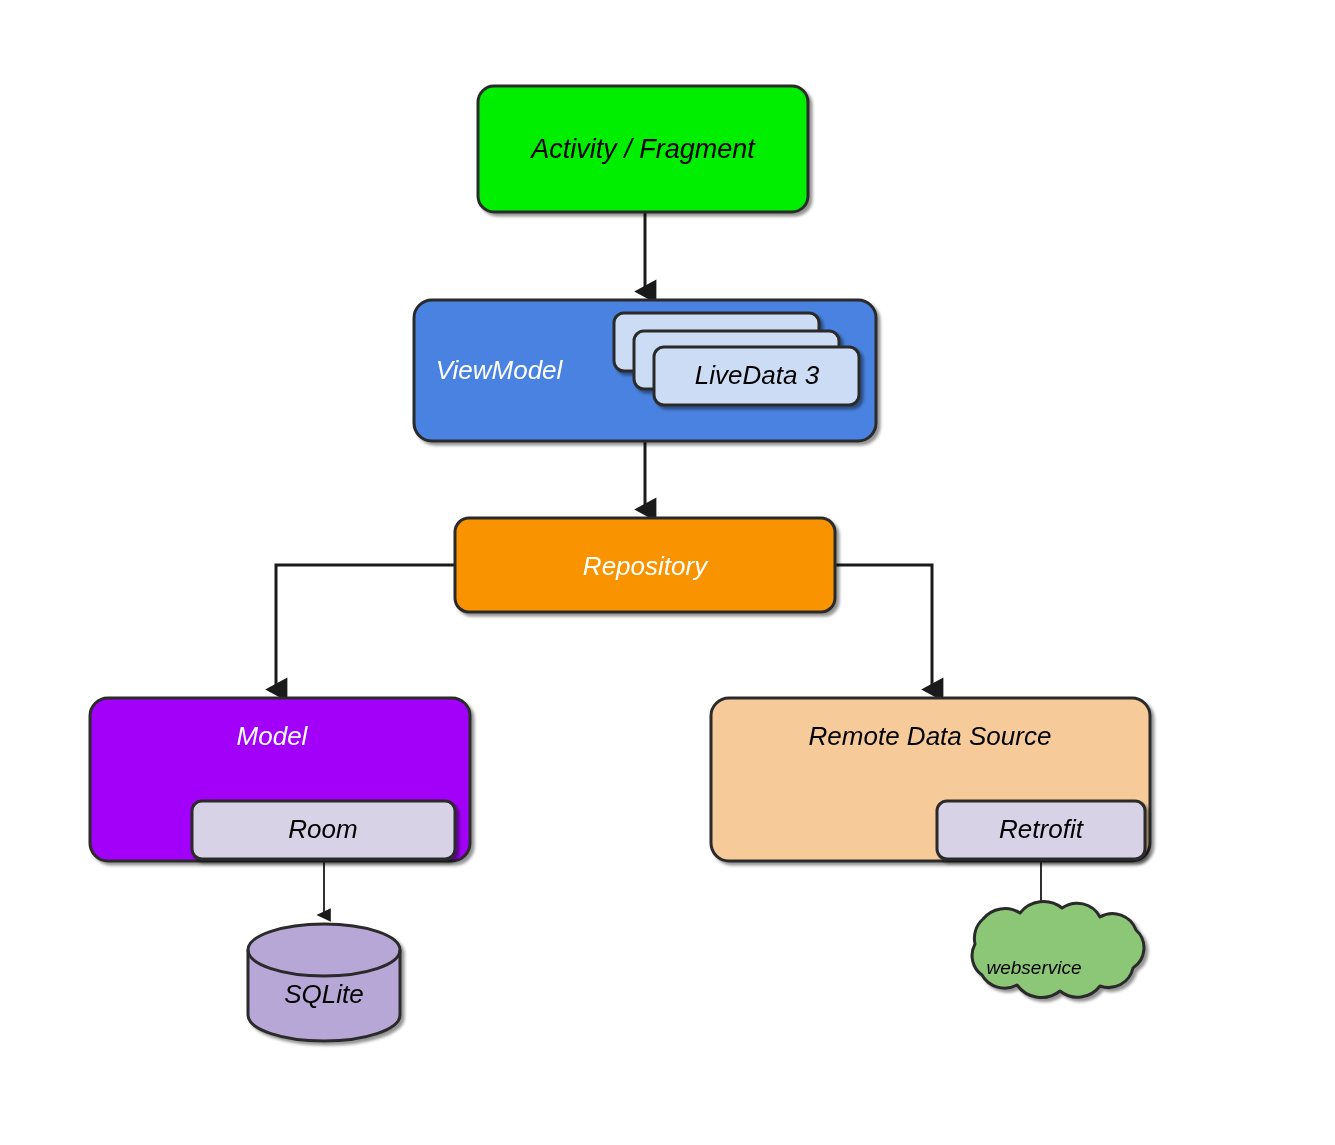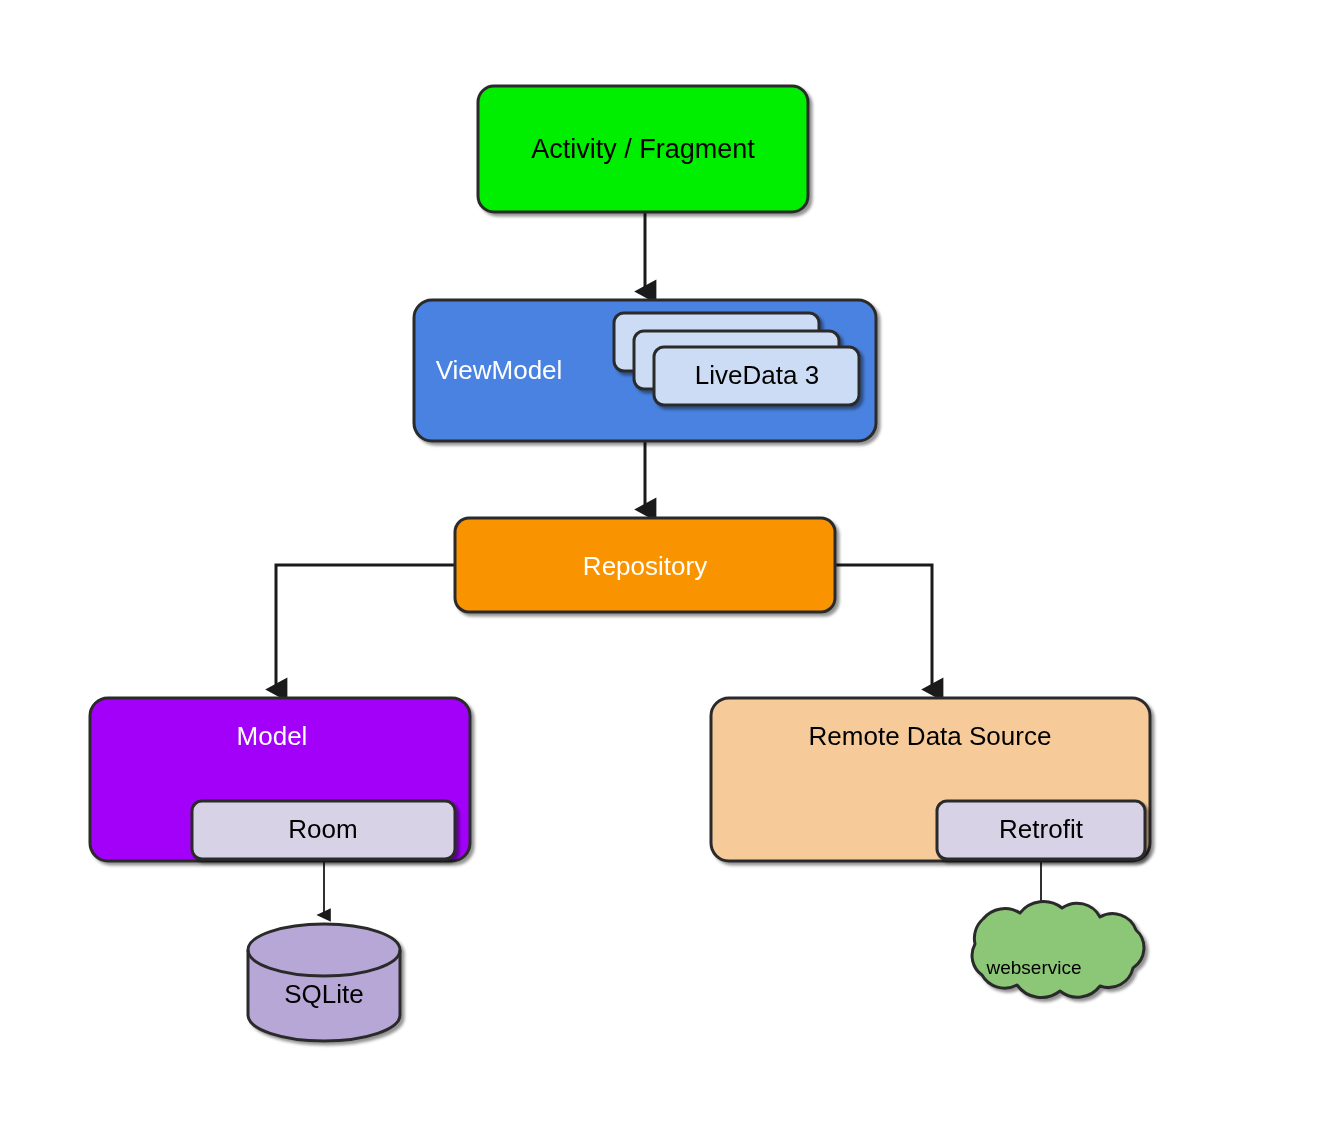--- a/index.html
+++ b/index.html
@@ -10,20 +10,21 @@
   body {
     width: 1335px;
     height: 1145px;
     font-family: "Liberation Sans", sans-serif;
     overflow: hidden;
   }
   #diagram-root {
     position: relative;
     width: 1335px;
     height: 1145px;
+    font-style: italic;
   }
   svg.diagram {
     display: block;
     width: 1335px;
     height: 1145px;
   }
   .node-shape {
     stroke: #2b2b2b;
     stroke-width: 3;
   }

